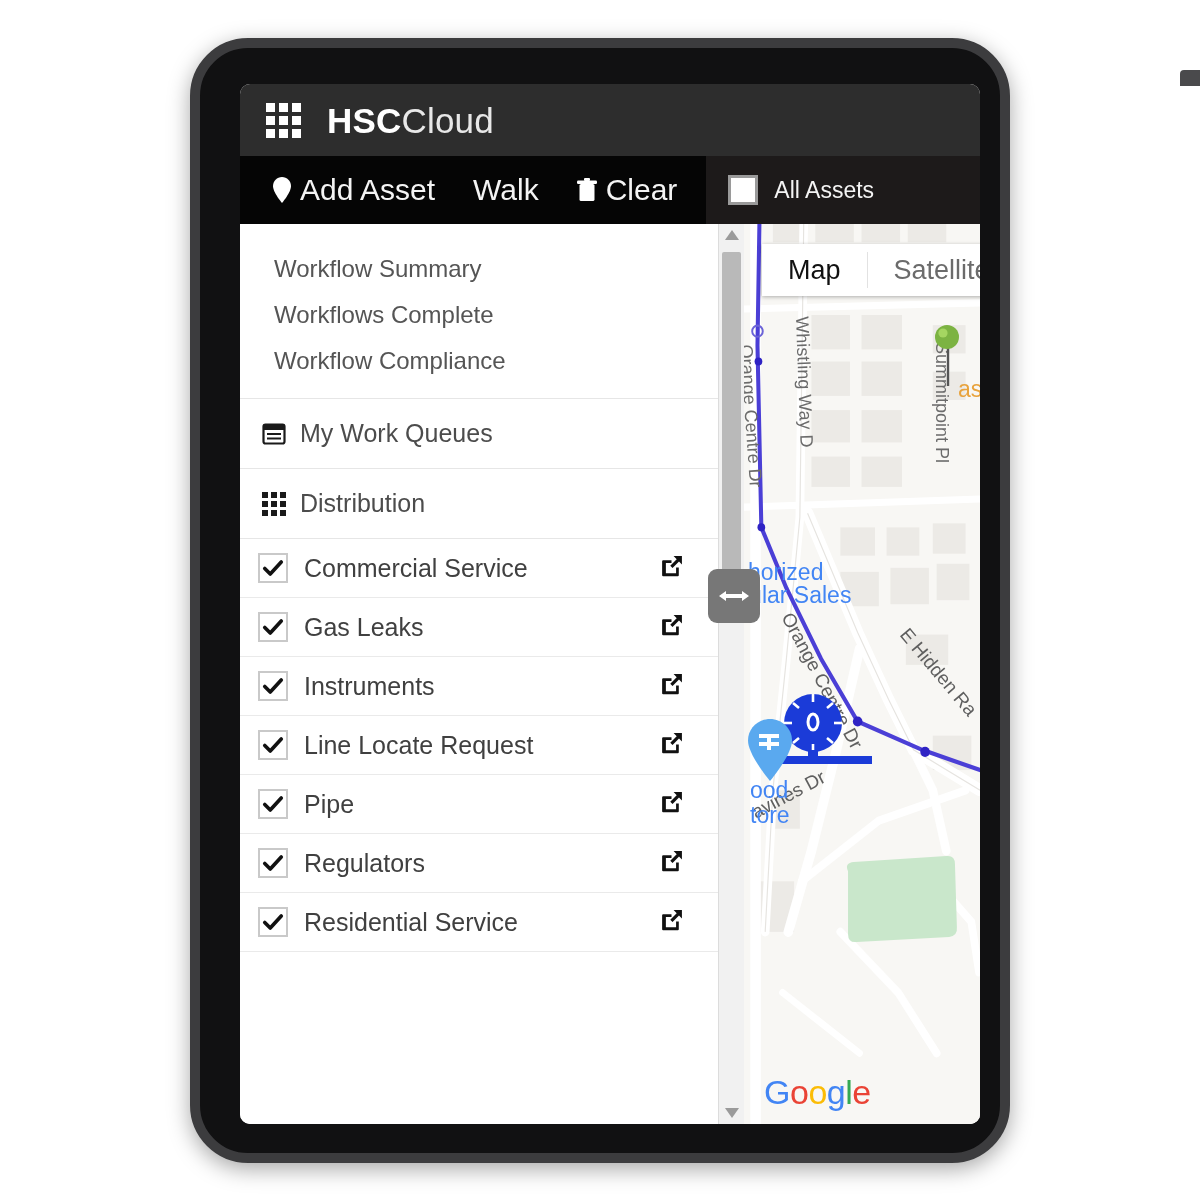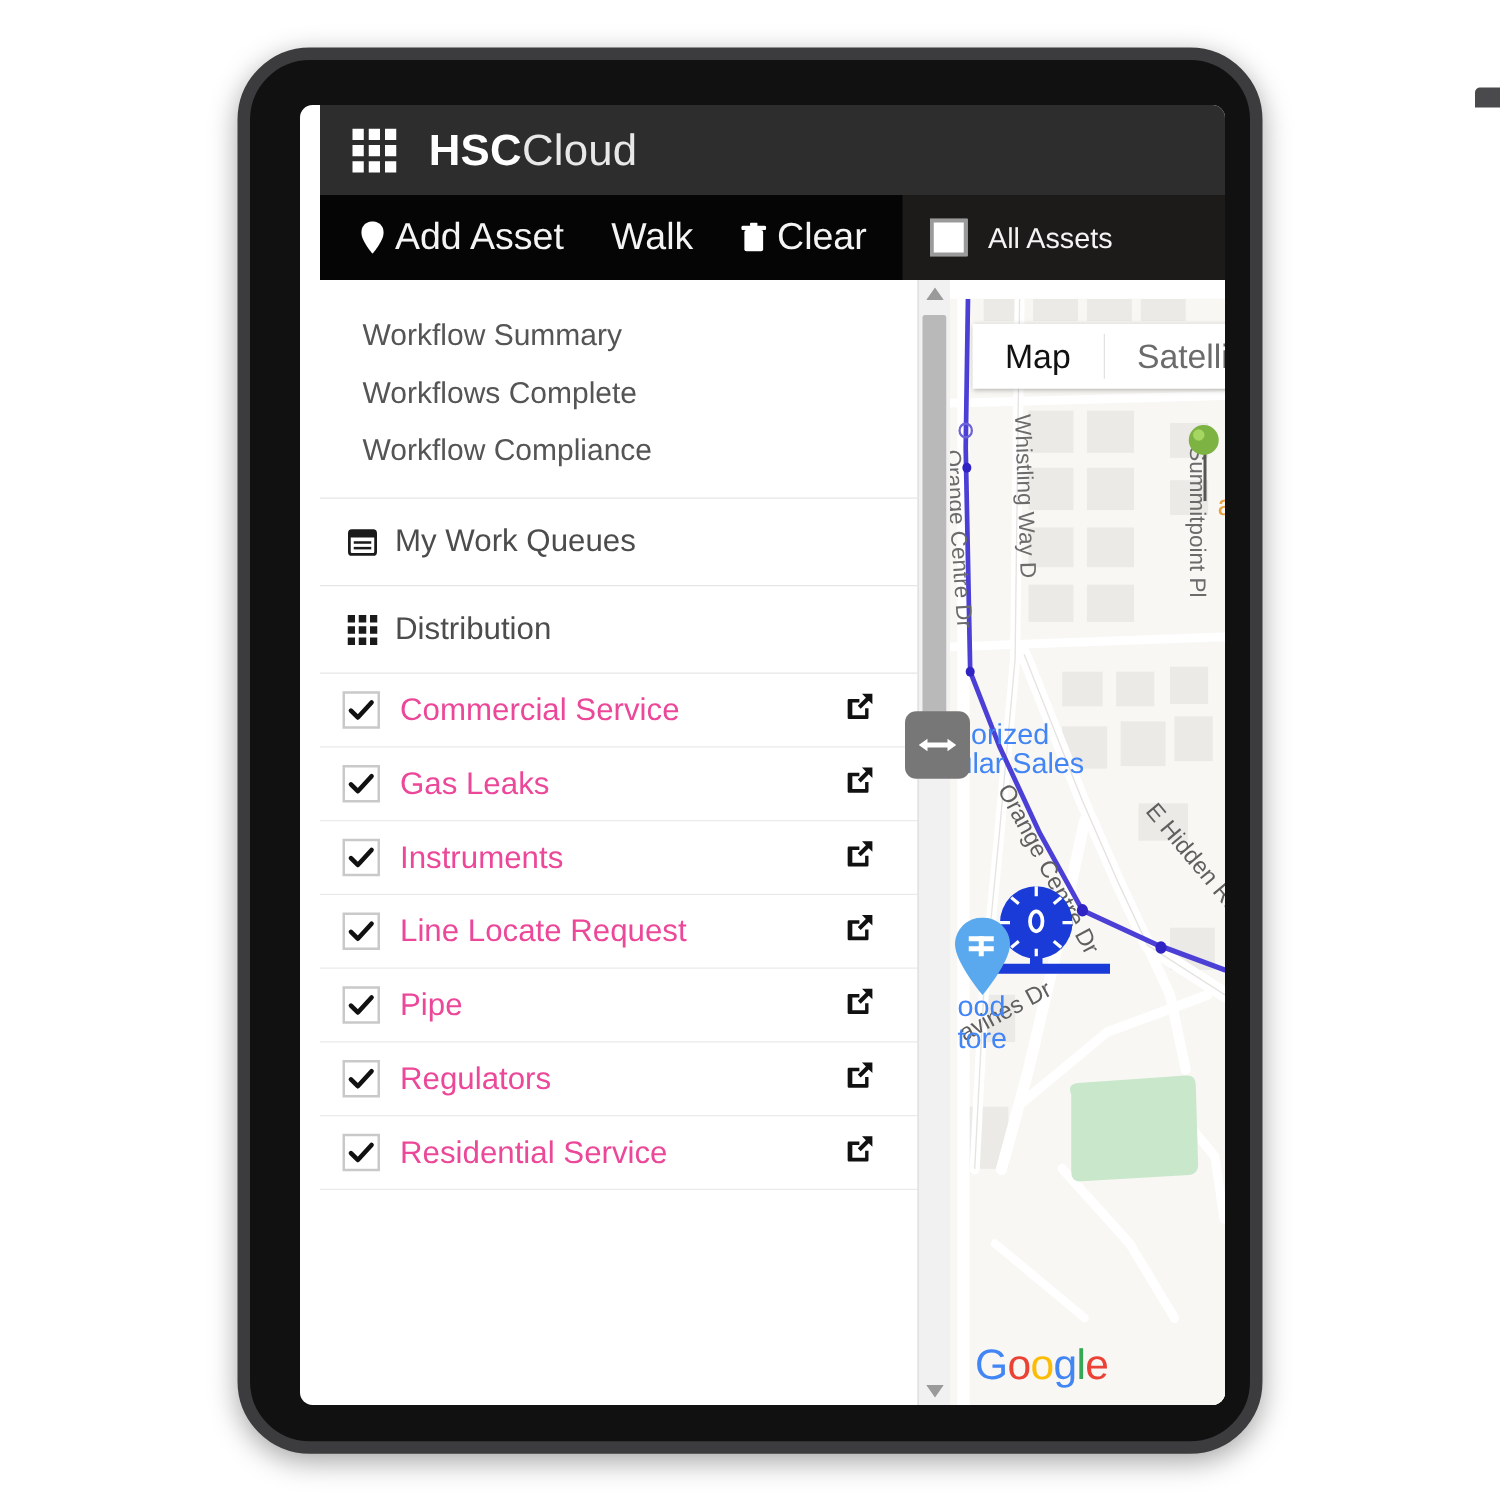--- a/index.html
+++ b/index.html
@@ -40,21 +40,21 @@
   .s-c { width:9px;  height:9px; background:#d8d8d8; }
 
   
   .screen {
     position: absolute;
     left: 40px; top: 36px;
     width: 740px; height: 1040px;
     background: #fff;
     border-radius: 10px;
     overflow: hidden;
-    display: flex; flex-direction: column; padding-left: 16px;
+    display: flex; flex-direction: column;
   }
 
   
   .app-header {
     height: 72px; flex: 0 0 72px;
     background: #2d2d2d;
     display: flex; align-items: center;
     padding-left: 26px;
     gap: 26px;
   }
@@ -118,21 +118,21 @@
     padding: 14px 22px 14px 18px;
     border-bottom: 1px solid #eaeaea;
     gap: 16px;
   }
   .layer-cb {
     width: 30px; height: 30px; flex: 0 0 30px;
     border: 2px solid #c9c9c9; background:#fff;
     display:flex; align-items:center; justify-content:center;
   }
   .layer-cb svg { width: 22px; height: 22px; }
-  .layer-name { flex: 1; font-size: 25px; color:#ec4899; }
+  .layer-name { flex: 1; font-size: 25px; color:#404040; }
   .ext-link { flex: 0 0 auto; padding-right: 12px; }
 
   
   .vscroll {
     width: 26px; flex: 0 0 26px; background:#f1f1f1;
     border-left: 1px solid #dcdcdc;
     display:flex; flex-direction:column; align-items:center;
     position: relative;
   }
   .vs-arrow { height: 22px; display:flex; align-items:center; justify-content:center; }
@@ -146,21 +146,21 @@
   .splitter {
     position:absolute; left: 468px; top: 345px;
     width: 52px; height: 54px;
     background:#777; border-radius: 9px;
     display:flex; align-items:center; justify-content:center;
     z-index: 30;
   }
 
   
   .map {
-    flex: 1; position: relative; background: #f7f6f3; overflow: hidden; margin-top: 15px;
+    flex: 1; position: relative; background: #f7f6f3; overflow: hidden;
   }
   .map-type {
     position:absolute; left: 18px; top: 20px; z-index: 12;
     display:flex; background:#fff; box-shadow: 0 1px 4px rgba(0,0,0,.3);
     height: 52px;
   }
   .mt-btn {
     display:flex; align-items:center; padding: 0 26px;
     font-size: 27px; color:#6b6b6b; white-space:nowrap;
   }

